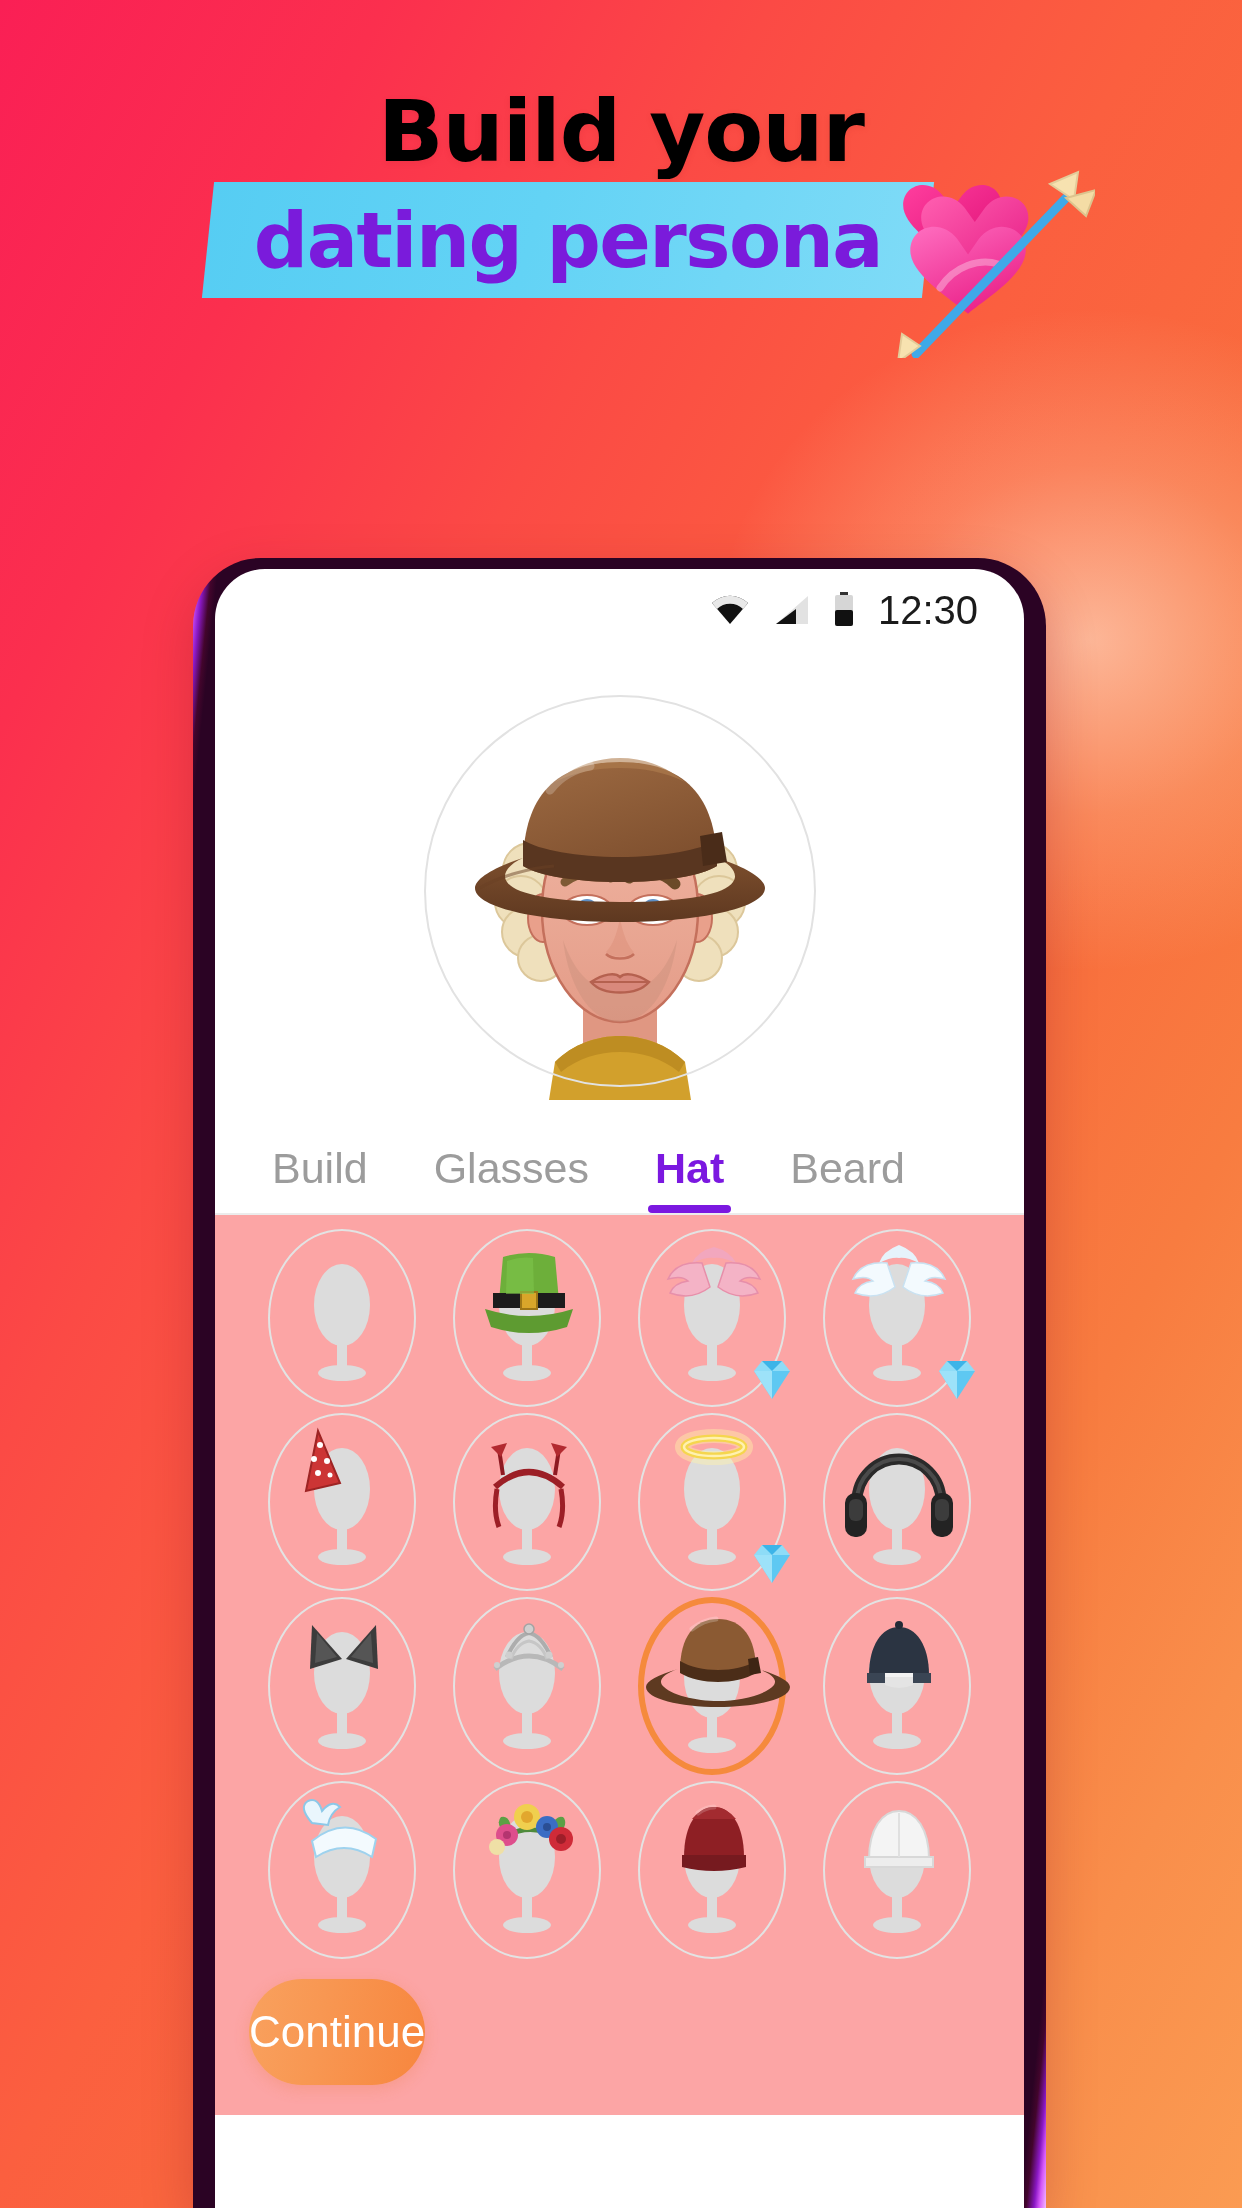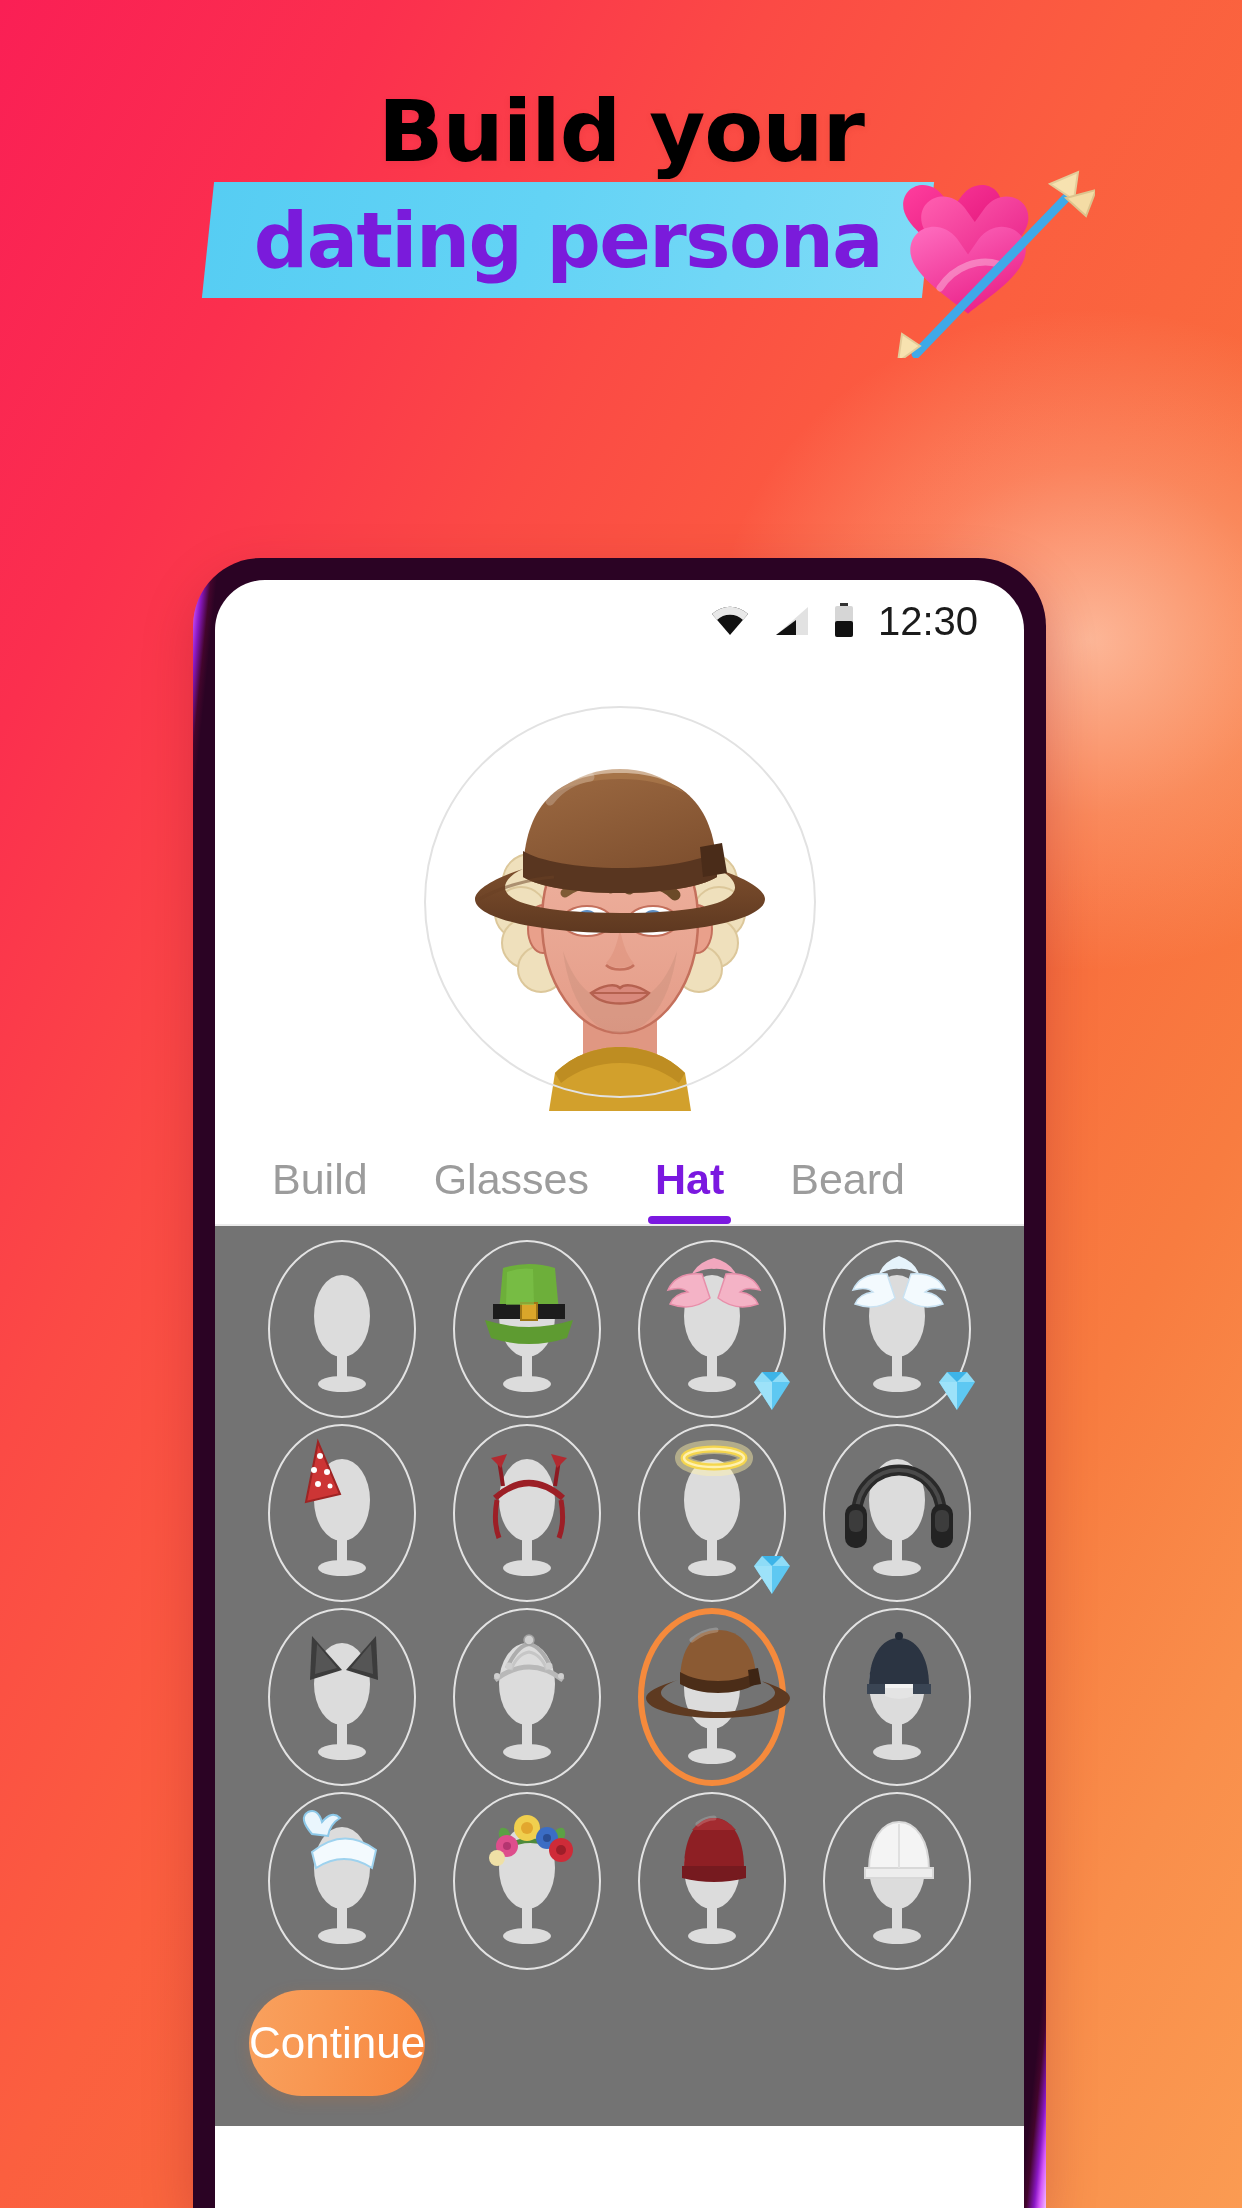--- a/index.html
+++ b/index.html
@@ -43,21 +43,21 @@
   
   .phone {
     position:absolute; left:193px; top:558px;
     width:853px; height:1650px;
     border-radius:68px 68px 0 0;
     background:linear-gradient(96deg,
       #F7C6FF 0px, #C64BF5 6px, #8A18C4 12px, #43052C 20px,
       #2B0324 26px, #2B0324 calc(100% - 26px), #43052C calc(100% - 20px),
       #8A18C4 calc(100% - 12px), #D557F8 calc(100% - 7px), #F3B9FF 100%);
     box-shadow:0 18px 52px rgba(120,10,40,0.24);
-    padding:22px 22px 0 22px;
+    padding:11px 22px 0 22px;
   }
   .screen {
     width:100%; height:100%;
     background:#ffffff;
     border-radius:50px 50px 0 0;
     overflow:hidden; position:relative;
   }
 
   
   .statusbar {
@@ -89,21 +89,21 @@
     white-space:nowrap; position:relative;
     font-family:"Liberation Sans", sans-serif;
   }
   .tab.active { color:#7B18E0; font-weight:bold; }
   .tab.active::after {
     content:""; position:absolute; left:26px; right:26px; bottom:0;
     height:8px; background:#7B18E0; border-radius:4px;
   }
 
   
-  .grid-wrap { position:relative; height:900px; overflow:hidden; background:#737373; }
+  .grid-wrap { position:relative; height:900px; overflow:hidden; background:#fca5a5; }
   .grid {
     display:grid; grid-template-columns:repeat(4,1fr);
     row-gap:6px; padding:14px 34px 0 34px;
   }
   .cell {
     height:178px; display:flex; align-items:center; justify-content:center;
     position:relative;
   }
   .cell-ring {
     width:148px; height:178px; border-radius:50%;

